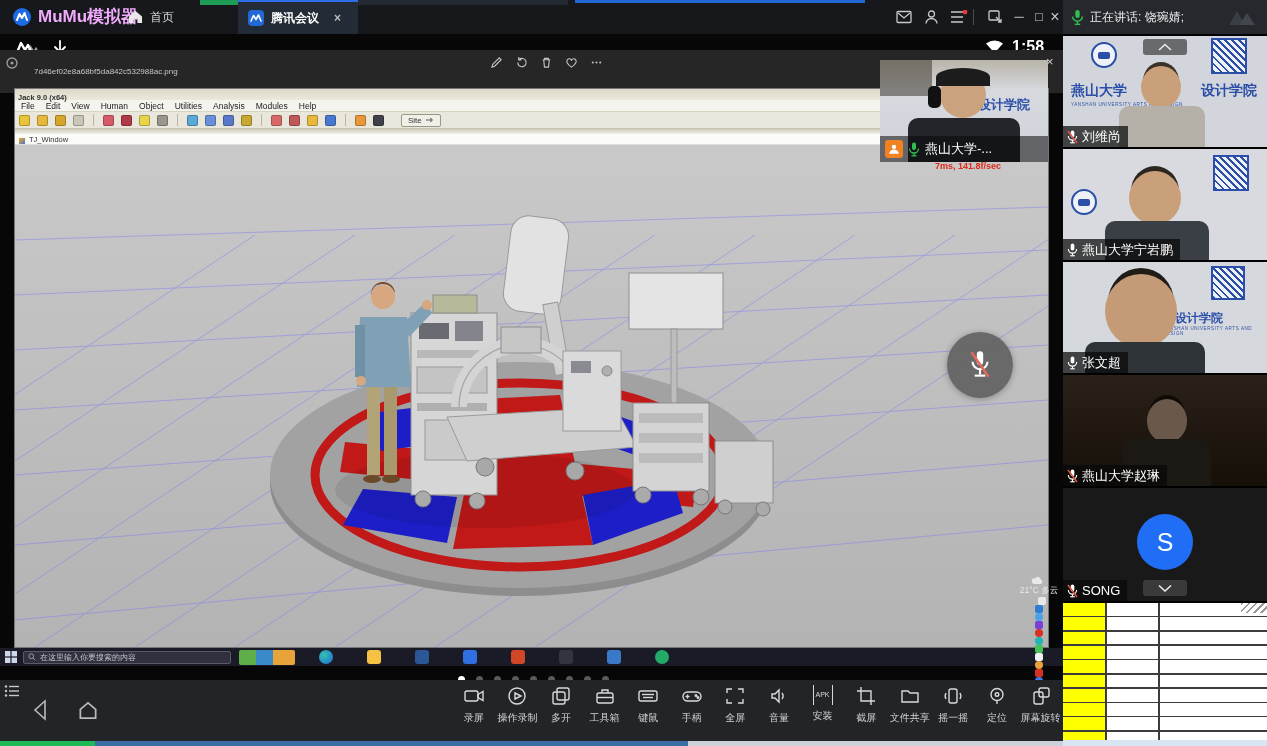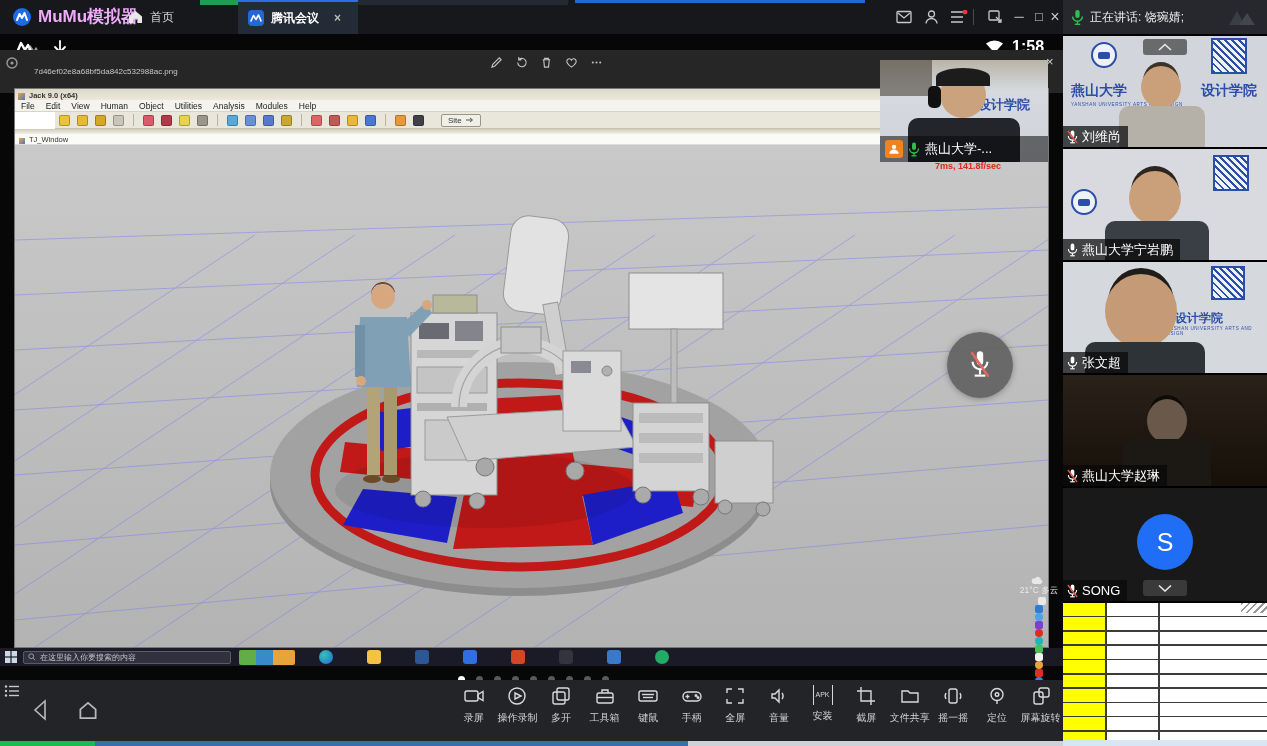--- a/index.html
+++ b/index.html
@@ -20,24 +20,24 @@
   #phone{left:0;top:34px;width:1063px;height:646px;background:#070708;}
   .status-time{color:#fff;font-size:16px;font-weight:bold;}
 
   
   #viewerbar{left:0;top:16px;width:1063px;height:43px;background:#262626;display:flex;align-items:center;}
   .fname{color:#c7c7c7;font-size:8px;margin-left:34px;}
   .vicon{width:13px;height:13px;margin-right:6px;}
 
   
   #jackwin{left:14px;top:54px;width:1035px;height:560px;background:#fff;border:1px solid #777;}
-  .jk-title{height:11px;background:linear-gradient(#dcd8c8,#ece9dc);display:flex;align-items:flex-end;gap:4px;padding:0 3px;
-    font-size:7.5px;color:#333;font-weight:bold;}
+  .jk-title{height:11px;background:linear-gradient(#dcd8c8,#ece9dc);display:flex;align-items:flex-start;gap:4px;padding:0 3px;
+    font-size:7.5px;color:#333;font-weight:bold;flex-direction:column;}
   .jk-menu{height:12px;background:#f4f3ee;display:flex;align-items:center;gap:11px;padding:0 6px;font-size:8.5px;color:#222;border-bottom:1px solid #d8d4c4;}
-  .jk-tools{height:17px;background:#e9e7db;border-bottom:1px solid #c8c4b0;display:flex;align-items:center;gap:7px;padding:0 4px;margin-left:40px;}
+  .jk-tools{height:17px;background:#e9e7db;border-bottom:1px solid #c8c4b0;display:flex;align-items:center;gap:7px;padding:0 4px;}
   .jk-ic{width:11px;height:11px;border-radius:2px;border:1px solid rgba(0,0,0,.25);}
   .jk-sep{width:1px;height:12px;background:#b9b5a2;margin:0 2px;}
   .site-btn{margin-left:10px;display:flex;align-items:center;gap:4px;border:1px solid #9a9786;background:#f0efe8;
     font-size:8px;color:#333;padding:1px 6px;border-radius:2px;}
   .jk-strip{height:5px;background:linear-gradient(#cfcaba,#f2f1ea);}
   .jk-tab{height:11px;background:#fafaf6;display:flex;align-items:flex-end;gap:4px;padding:0 4px;font-size:7.5px;color:#333;border-bottom:1px solid #ddd;}
   #viewport{position:absolute;left:0;top:56px;width:1033px;height:502px;background:linear-gradient(#c9c9c9,#b3b3b3);overflow:hidden;}
   .stats-red{color:#e02818;font-size:9px;font-weight:bold;}
 
   

